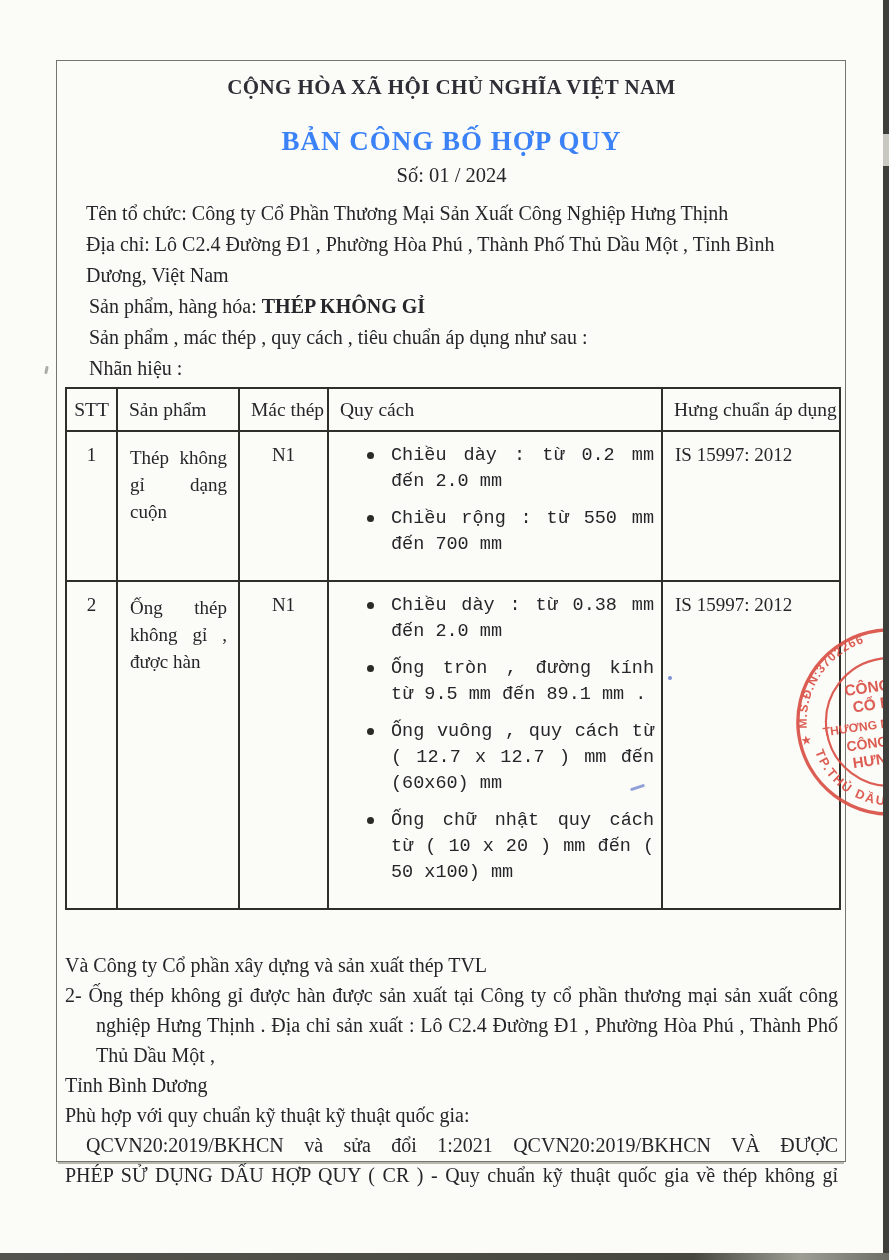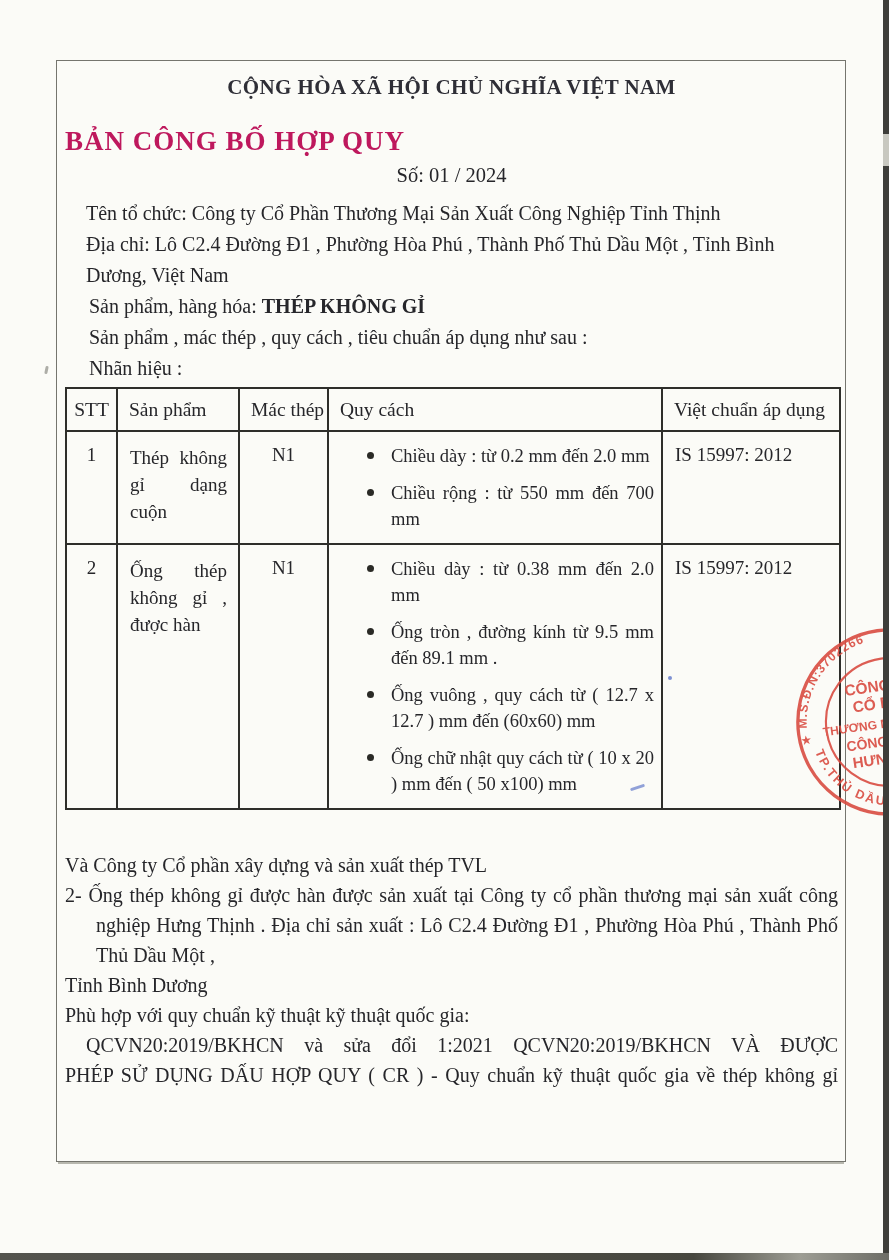--- a/index.html
+++ b/index.html
@@ -15,21 +15,21 @@
     box-shadow:0 4px 0 -2px #b7b7ae;
     background:transparent; z-index:1;
   }
   .inner { position:relative; padding:13px 7px 0 8px; }
 
   
   .nat-title { text-align:center; font-weight:bold; font-size:21px; line-height:26px; letter-spacing:.4px; color:#2e2e36; }
   .motto { text-align:center; font-weight:bold; font-size:19.5px; line-height:24px; margin-top:4px; color:#2e2e36; }
   .motto .u { border-bottom:2px solid #3a3a40; padding:0 4px 2px 10px; }
   .motto .tail { padding-left:4px; }
-  .doc-title { font-weight:bold; font-size:27px; line-height:34px; margin-top:24px; letter-spacing:1px; color:#be185d; }
+  .doc-title { text-align:center; font-weight:bold; font-size:27px; line-height:34px; margin-top:24px; letter-spacing:1px; color:#3b82f6; }
   .doc-no { text-align:center; font-size:20.5px; line-height:26px; margin-top:4px; }
 
   
   .info { margin:10px 4px 0 21px; font-size:20px; line-height:31px; }
   .info p { margin:0; }
   .info .ind { margin-left:3px; }
   .b { font-weight:bold; }
 
   
   table.spec {
@@ -38,21 +38,21 @@
   }
   table.spec th, table.spec td { border:2px solid #2e2e2a; }
   table.spec th { font-weight:normal; height:41px; vertical-align:middle; text-align:left; padding:0 0 0 11px; font-size:19.5px; }
   table.spec th.h0 { text-align:center; padding:0; }
   table.spec td { vertical-align:top; }
   tr.r1 td { height:92px; }
   tr.r2 td { height:236px; }
   td.stt { text-align:center; padding-top:12px; }
   td.sp  { padding:12px 11px 0 12px; text-align:justify; line-height:27px; }
   td.mt  { text-align:center; padding-top:12px; }
-  td.qc  { padding:11px 4px 0 0; }
+  td.qc  { padding:11px 4px 11px 0;font-family:Liberation Mono, monospace; }
   td.qc ul { margin:0; padding:0; list-style:none; }
   td.qc li { position:relative; padding-left:62px; padding-right:3px; margin-bottom:11px; text-align:justify; line-height:26px; font-size:18.5px; }
   td.qc li::before { content:""; position:absolute; left:38px; top:9px; width:7px; height:7px; border-radius:50%; background:#2a2a26; }
   td.tc  { padding:12px 4px 0 12px; }
 
   
   .notes { margin-top:40px; font-size:20px; line-height:30px; }
   .notes > div { margin:0; }
   .n-ind  { margin-left:21px; }
   .n-hang { margin-left:21px; padding-left:31px; text-indent:-31px; text-align:justify; }
@@ -88,42 +88,42 @@
 
 <div class="frame">
   <div class="inner">
 
     <div class="nat-title">CỘNG HÒA XÃ HỘI CHỦ NGHĨA VIỆT NAM</div>
 
     <div class="doc-title">BẢN CÔNG BỐ HỢP QUY</div>
     <div class="doc-no">Số: 01 / 2024</div>
 
     <div class="info">
-      <p>Tên tổ chức: Công ty Cổ Phần Thương Mại Sản Xuất Công Nghiệp Tỉnh Thịnh</p>
+      <p>Tên tổ chức: Công ty Cổ Phần Thương Mại Sản Xuất Công Nghiệp Hưng Thịnh</p>
       <p>Địa chỉ: Lô C2.4 Đường Đ1 , Phường Hòa Phú , Thành Phố Thủ Dầu Một , Tỉnh Bình Dương, Việt Nam</p>
       <p class="ind"><span>Sản phẩm, hàng hóa: </span><span class="b">THÉP KHÔNG GỈ</span></p>
       <p class="ind">Sản phẩm , mác thép , quy cách , tiêu chuẩn áp dụng như sau :</p>
       <p class="ind">Nhãn hiệu :</p>
     </div>
 
     <table class="spec">
       <colgroup>
         <col style="width:51px">
           <col style="width:122px">
           <col style="width:89px">
           <col style="width:334px">
           <col style="width:178px">
       </colgroup>
       <thead>
         <tr id="spec-head-row">
             <th class="h0">STT</th>
             <th class="h1">Sản phẩm</th>
             <th class="h2">Mác thép</th>
             <th class="h3">Quy cách</th>
-            <th class="h4">Việt chuẩn áp dụng</th>
+            <th class="h4">Hưng chuẩn áp dụng</th>
           </tr>
       </thead>
       <tbody id="spec-body">
           <tr class="r1">
             <td class="stt">1</td>
             <td class="sp">Thép không gỉ dạng cuộn</td>
             <td class="mt">N1</td>
             <td class="qc">
               <ul>
                 <li>Chiều dày : từ 0.2 mm đến 2.0 mm</li>

